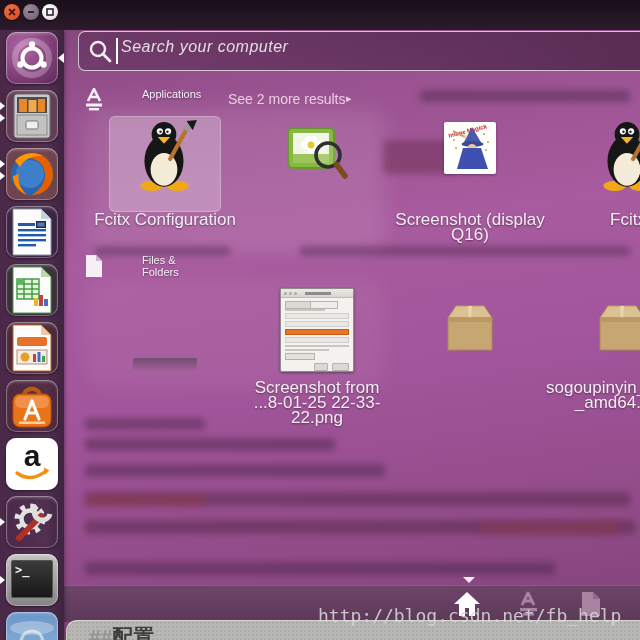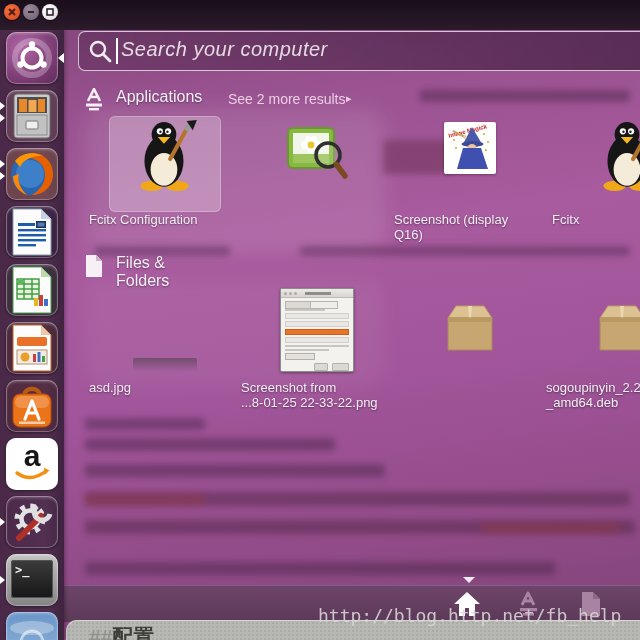--- a/index.html
+++ b/index.html
@@ -25,34 +25,34 @@
     box-shadow:inset 0 0 0 1px rgba(255,255,255,.28),inset 0 2px 3px rgba(255,255,255,.25),0 1px 3px rgba(0,0,0,.45);}
   .pip{position:absolute;left:0;width:0;height:0;border-style:solid;border-width:4px 0 4px 5px;
     border-color:transparent transparent transparent #fff;z-index:16;
     border-left-color:transparent;border-right-color:transparent;}
   .pip-r{border-width:4px 0 4px 5px;border-left-color:#fff;border-top-color:transparent;border-bottom-color:transparent;}
   .pip-l{border-width:5px 6px 5px 0;border-right-color:#fff;border-top-color:transparent;border-bottom-color:transparent;border-left:none;}
   
   #searchbar{position:absolute;left:78px;top:31px;width:570px;height:40px;z-index:18;
     border:1px solid rgba(255,255,255,.72);border-radius:7px;box-sizing:border-box;
     background:linear-gradient(90deg,rgba(46,18,44,.28),rgba(24,8,24,.5));}
-  #search-placeholder{position:absolute;left:42px;top:6px;font-style:italic;font-size:20px;
+  #search-placeholder{position:absolute;left:42px;top:6px;font-style:italic;font-size:16px;
     color:rgba(255,255,255,.82);letter-spacing:.5px;}
   #cursor{position:absolute;left:37px;top:6px;width:1.5px;height:26px;background:#fff;}
   
   .sec-head{position:absolute;z-index:5;color:#f6f0f6;}
-  .sec-title{font-size:16px;text-shadow:0 1px 2px rgba(0,0,0,.4);}
+  .sec-title{font-size:11px;text-shadow:0 1px 2px rgba(0,0,0,.4);margin-left:26px;}
   #apps-head{left:84px;top:88px;}
   #files-head{left:84px;top:254px;}
   .sec-title-pos{position:absolute;left:32px;top:0;}
   .see-more{position:absolute;left:144px;top:3px;font-size:14px;color:rgba(255,240,250,.78);white-space:nowrap;}
   .see-arrow{position:absolute;left:262px;top:4px;font-size:11px;color:rgba(255,240,250,.78);}
   
   .result{position:absolute;width:152px;height:132px;z-index:5;}
-  .result-label{position:absolute;left:0;right:0;text-align:left;font-size:13px;line-height:15px;
+  .result-label{position:absolute;left:0;right:0;text-align:center;font-size:17px;line-height:15px;
     color:#f4eef4;text-shadow:0 1px 2px rgba(0,0,0,.45);white-space:pre-line;}
   .app-item{top:116px;}
   .file-item{top:288px;}
   .app-item .result-label{top:96px;}
   .file-item .result-label{top:92px;}
   #app-1{left:89px;}#app-2{left:241px;}#app-3{left:394px;}#app-4{left:552px;}
   #file-1{left:89px;}#file-2{left:241px;}#file-3{left:394px;}#file-4{left:546px;}
   #sel-box{position:absolute;left:20px;top:0;width:112px;height:96px;border-radius:6px;
     background:rgba(255,255,255,.26);box-shadow:inset 0 0 0 1px rgba(255,255,255,.25);}
   .ricon{position:absolute;left:50%;transform:translateX(-50%);}
@@ -372,21 +372,20 @@
   <div class="sec-head" id="files-head">
     <svg width="20" height="24">
       <path d="M2,1 h10 l6,6 v16 h-16 z" fill="#f6f0f6"></path>
       <path d="M12,1 l6,6 h-6 z" fill="#c9b8c8"></path>
     </svg>
     <span class="sec-title sec-title-pos">Files &amp; Folders</span>
   </div>
 
   <div class="result file-item" id="file-1">
     <div class="jpgrefl"></div>
-    <div class="result-label">asd.jpg</div>
   </div>
 
   <div class="result file-item" id="file-2">
     <div class="ricon shot" style="top:0px;">
       <div class="tb">
           <i style="left:3px;"></i>
           <i style="left:8px;"></i>
           <i style="left:13px;"></i>
         <div style="position:absolute;left:24px;top:2.5px;width:26px;height:3px;background:#8d8d8d;"></div>
         </div>
@@ -451,15 +450,15 @@
       <path d="M13,1 l7,7 h-7 z" fill="#8d6a88"></path>
     </svg>
   </div>
 
   <div id="codeblock">
     <div id="codetext">
       <span class="hash">##</span><span>配置</span>
     </div>
   </div>
 
-  <div id="watermark">http://blog.http.net/fb_help</div>
+  <div id="watermark">http://blog.csdn.net/fb_help</div>
 
 </div>
 
 </body></html>

